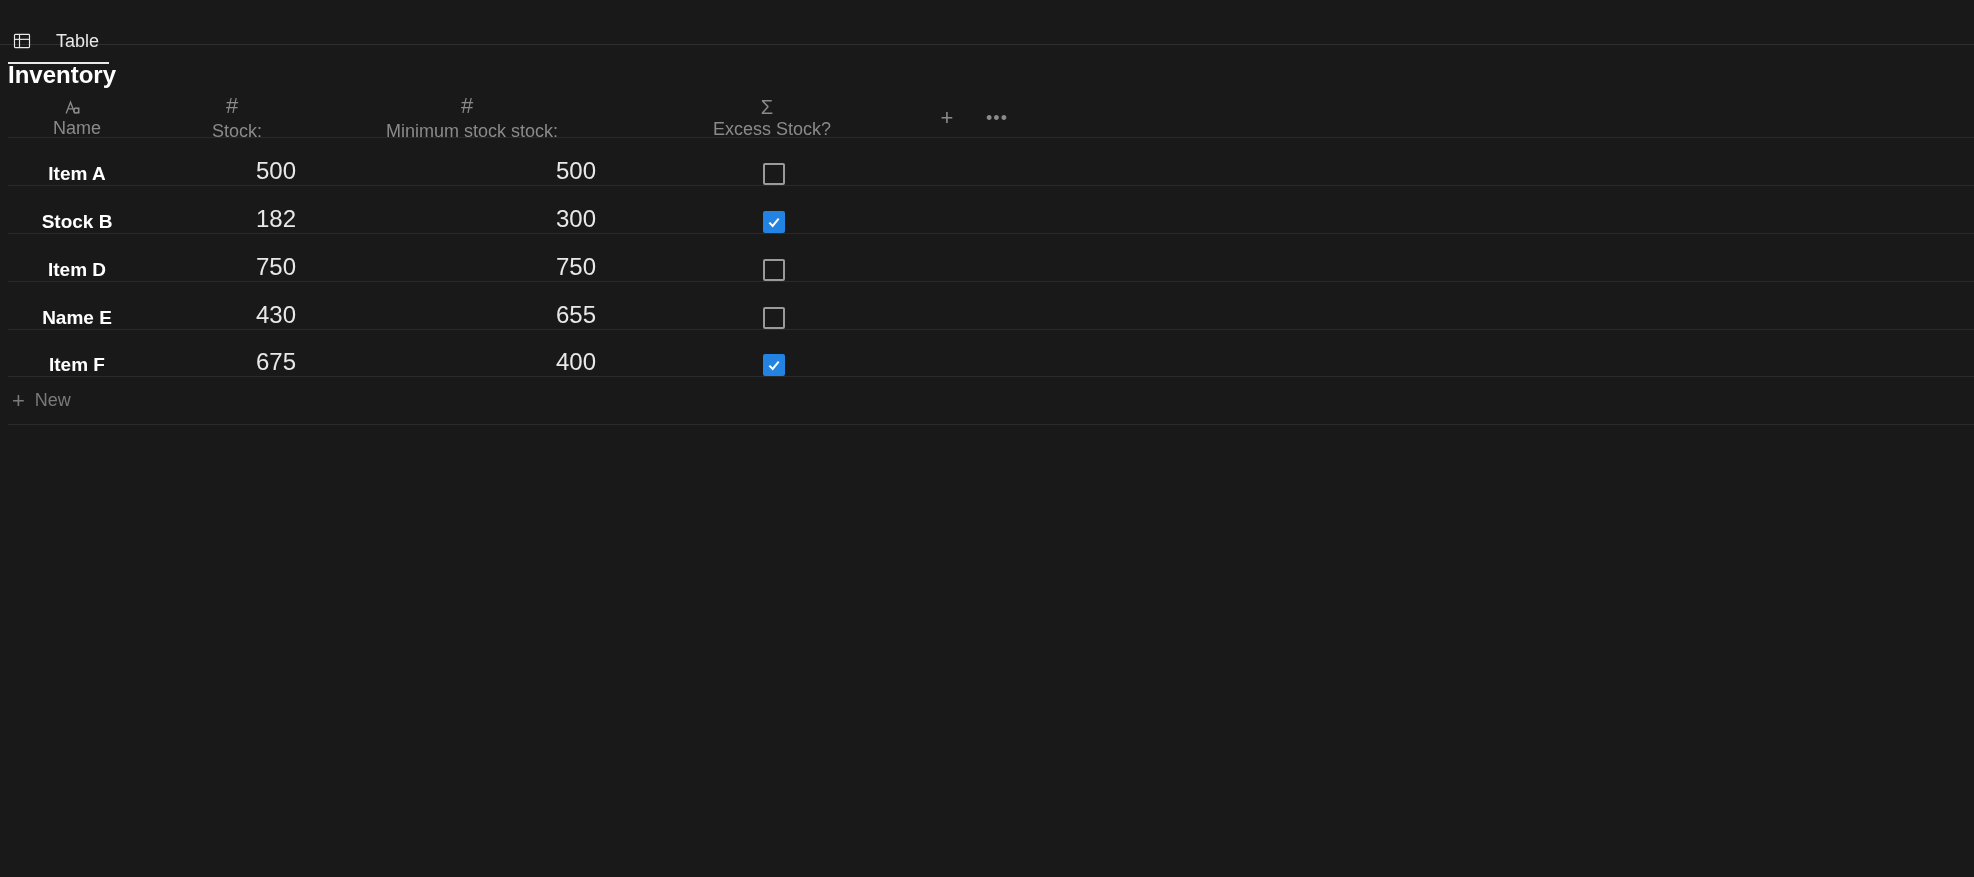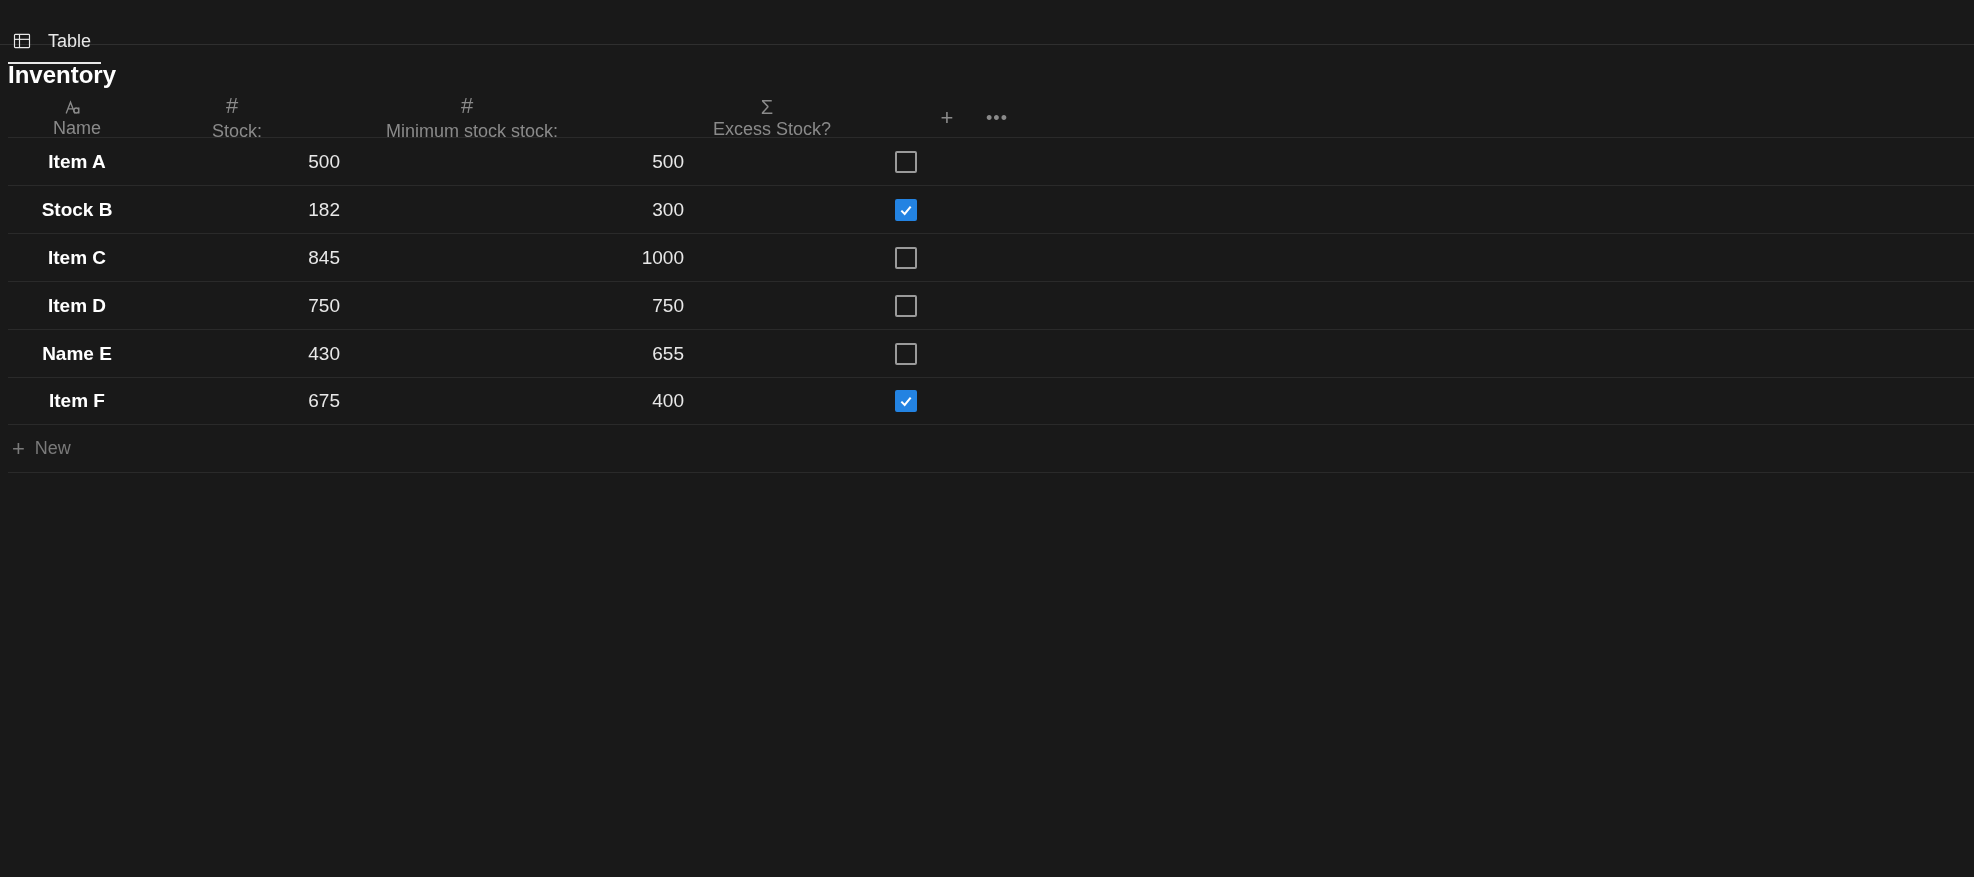--- a/index.html
+++ b/index.html
@@ -19,21 +19,21 @@
     .tabs-bar {
       display: flex;
       align-items: center;
       height: 45px;
       border-bottom: 1px solid #2f2f2f;
       padding-left: 8px;
     }
     .tab {
       display: flex;
       align-items: center;
-      gap: 16px;
+      gap: 24px;
       padding: 10px 10px 10px 4px;
       cursor: pointer;
       color: #e8e8e8;
       font-size: 18px;
       border-bottom: 2px solid #e8e8e8;
       margin-bottom: -1px;
       margin-top: 39px;
     }
     .tab svg {
       width: 20px;
@@ -53,24 +53,23 @@
     }
     .header-row {
       display: flex;
       align-items: center;
       height: 38px;
       color: #8a8a8a;
       font-size: 18px;
     }
     .data-row {
       display: flex;
-      align-items: center;
+      align-items: flex-end;
       height: 48px;
       border-top: 1px solid #2a2a2a;
-      gap: 44px;
     }
     .data-row:last-of-type {
       border-bottom: 1px solid #2a2a2a;
     }
     .col {
       display: flex;
       align-items: center;
       padding-right: 12px;
       flex-direction: column;
     }
@@ -116,21 +115,21 @@
       font-size: 18px;
       letter-spacing: 1px;
     }
     .cell-name {
       color: #ffffff;
       font-weight: 600;
       font-size: 19px;
     }
     .cell-number {
       color: #e8e8e8;
-      font-size: 19px;
+      font-size: 24px;
       width: 100%;
       text-align: right;
       padding-right: 20px;
     }
     .col-stock .cell-number { padding-right: 20px; }
     .col-min   .cell-number { padding-right: 20px; }
 
     .checkbox {
       width: 22px;
       height: 22px;
@@ -242,34 +241,20 @@
         <div class="col col-excess">
           <div class="checkbox checked">
             <svg viewBox="0 0 24 24">
               <polyline points="5 13 10 18 19 7"></polyline>
             </svg>
           </div>
         </div>
       </div>
       <div class="data-row">
         <div class="col col-name">
-          <span class="cell-name">Item C</span>
-        </div>
-        <div class="col col-stock">
-          <span class="cell-number">845</span>
-        </div>
-        <div class="col col-min">
-          <span class="cell-number">1000</span>
-        </div>
-        <div class="col col-excess">
-          <div class="checkbox"></div>
-        </div>
-      </div>
-      <div class="data-row">
-        <div class="col col-name">
           <span class="cell-name">Item D</span>
         </div>
         <div class="col col-stock">
           <span class="cell-number">750</span>
         </div>
         <div class="col col-min">
           <span class="cell-number">750</span>
         </div>
         <div class="col col-excess">
           <div class="checkbox"></div>

